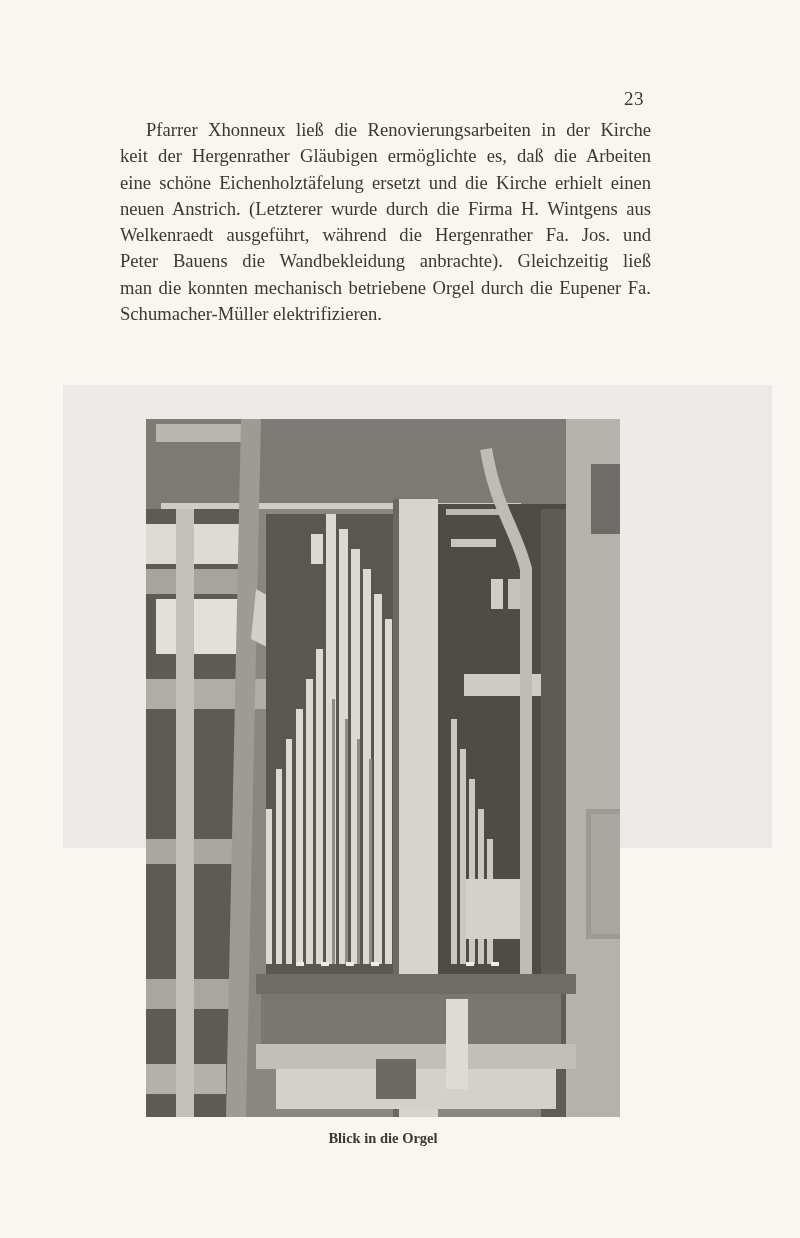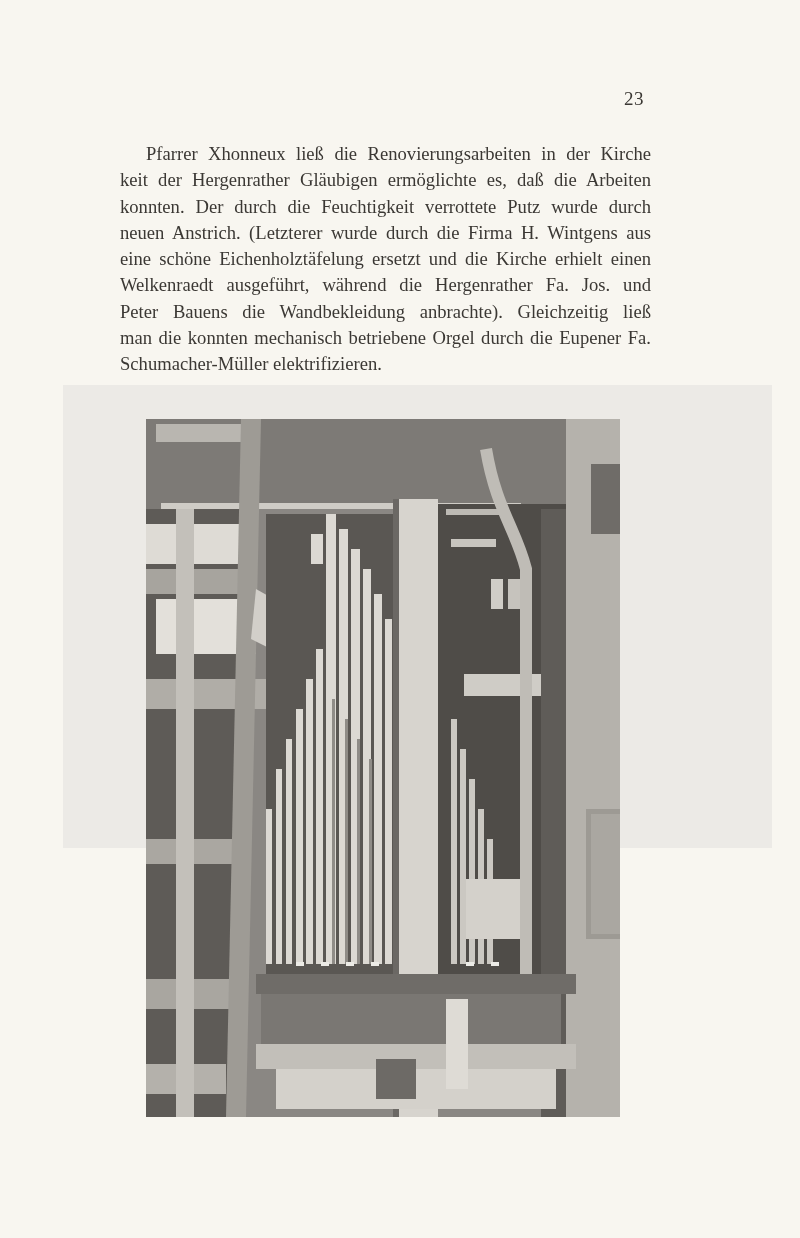--- a/index.html
+++ b/index.html
@@ -47,21 +47,20 @@
       color: #3b3834;
     }
     .body-text .line {
       display: block;
       text-align: justify;
       text-align-last: justify;
       white-space: nowrap;
     }
     .body-text .line.first {
       text-indent: 26px;
-      margin-top: 24px;
     }
     .body-text .line.last {
       text-align-last: left;
     }
     .photo {
       position: absolute;
       left: 146px;
       top: 419px;
       width: 474px;
       height: 698px;
@@ -89,23 +88,22 @@
 
 <div class="page">
 
   <div class="bleed-block"></div>
 
   <div class="page-number">23</div>
 
   <div class="body-text">
     <span class="line first">Pfarrer Xhonneux ließ die Renovierungsarbeiten in der Kirche</span>
     <span class="line">keit der Hergenrather Gläubigen ermöglichte es, daß die Arbeiten</span>
-    <span class="line">konnten. Der durch die Feuchtigkeit verrottete Putz wurde durch</span>
+    <span class="line">eine schöne Eichenholztäfelung ersetzt und die Kirche erhielt einen</span>
     <span class="line">neuen Anstrich. (Letzterer wurde durch die Firma H. Wintgens aus</span>
-    <span class="line">eine schöne Eichenholztäfelung ersetzt und die Kirche erhielt einen</span>
     <span class="line">Welkenraedt ausgeführt, während die Hergenrather Fa. Jos. und</span>
     <span class="line">Peter Bauens die Wandbekleidung anbrachte). Gleichzeitig ließ</span>
     <span class="line">man die konnten mechanisch betriebene Orgel durch die Eupener Fa.</span>
     <span class="line last">Schumacher-Müller elektrifizieren.</span>
   </div>
 
   <div class="photo" role="img" aria-label="Black-and-white photograph of the interior of a church organ showing pipes, wooden framework and a wind duct">
     <svg viewBox="0 0 474 698" preserveAspectRatio="none">
 
       <rect x="0" y="0" width="474" height="698" fill="#8a8783"></rect>
@@ -195,14 +193,15 @@
         <rect x="225" y="543" width="8" height="4"></rect>
         <rect x="320" y="543" width="8" height="4"></rect>
         <rect x="345" y="543" width="8" height="4"></rect>
       </g>
 
       <rect x="440" y="390" width="34" height="130" fill="#9d9a94"></rect>
       <rect x="445" y="395" width="29" height="120" fill="#aaa7a1"></rect>
     </svg>
   </div>
 
+  <div class="caption">Blick in die Orgel</div>
 
 </div>
 
 </body></html>

